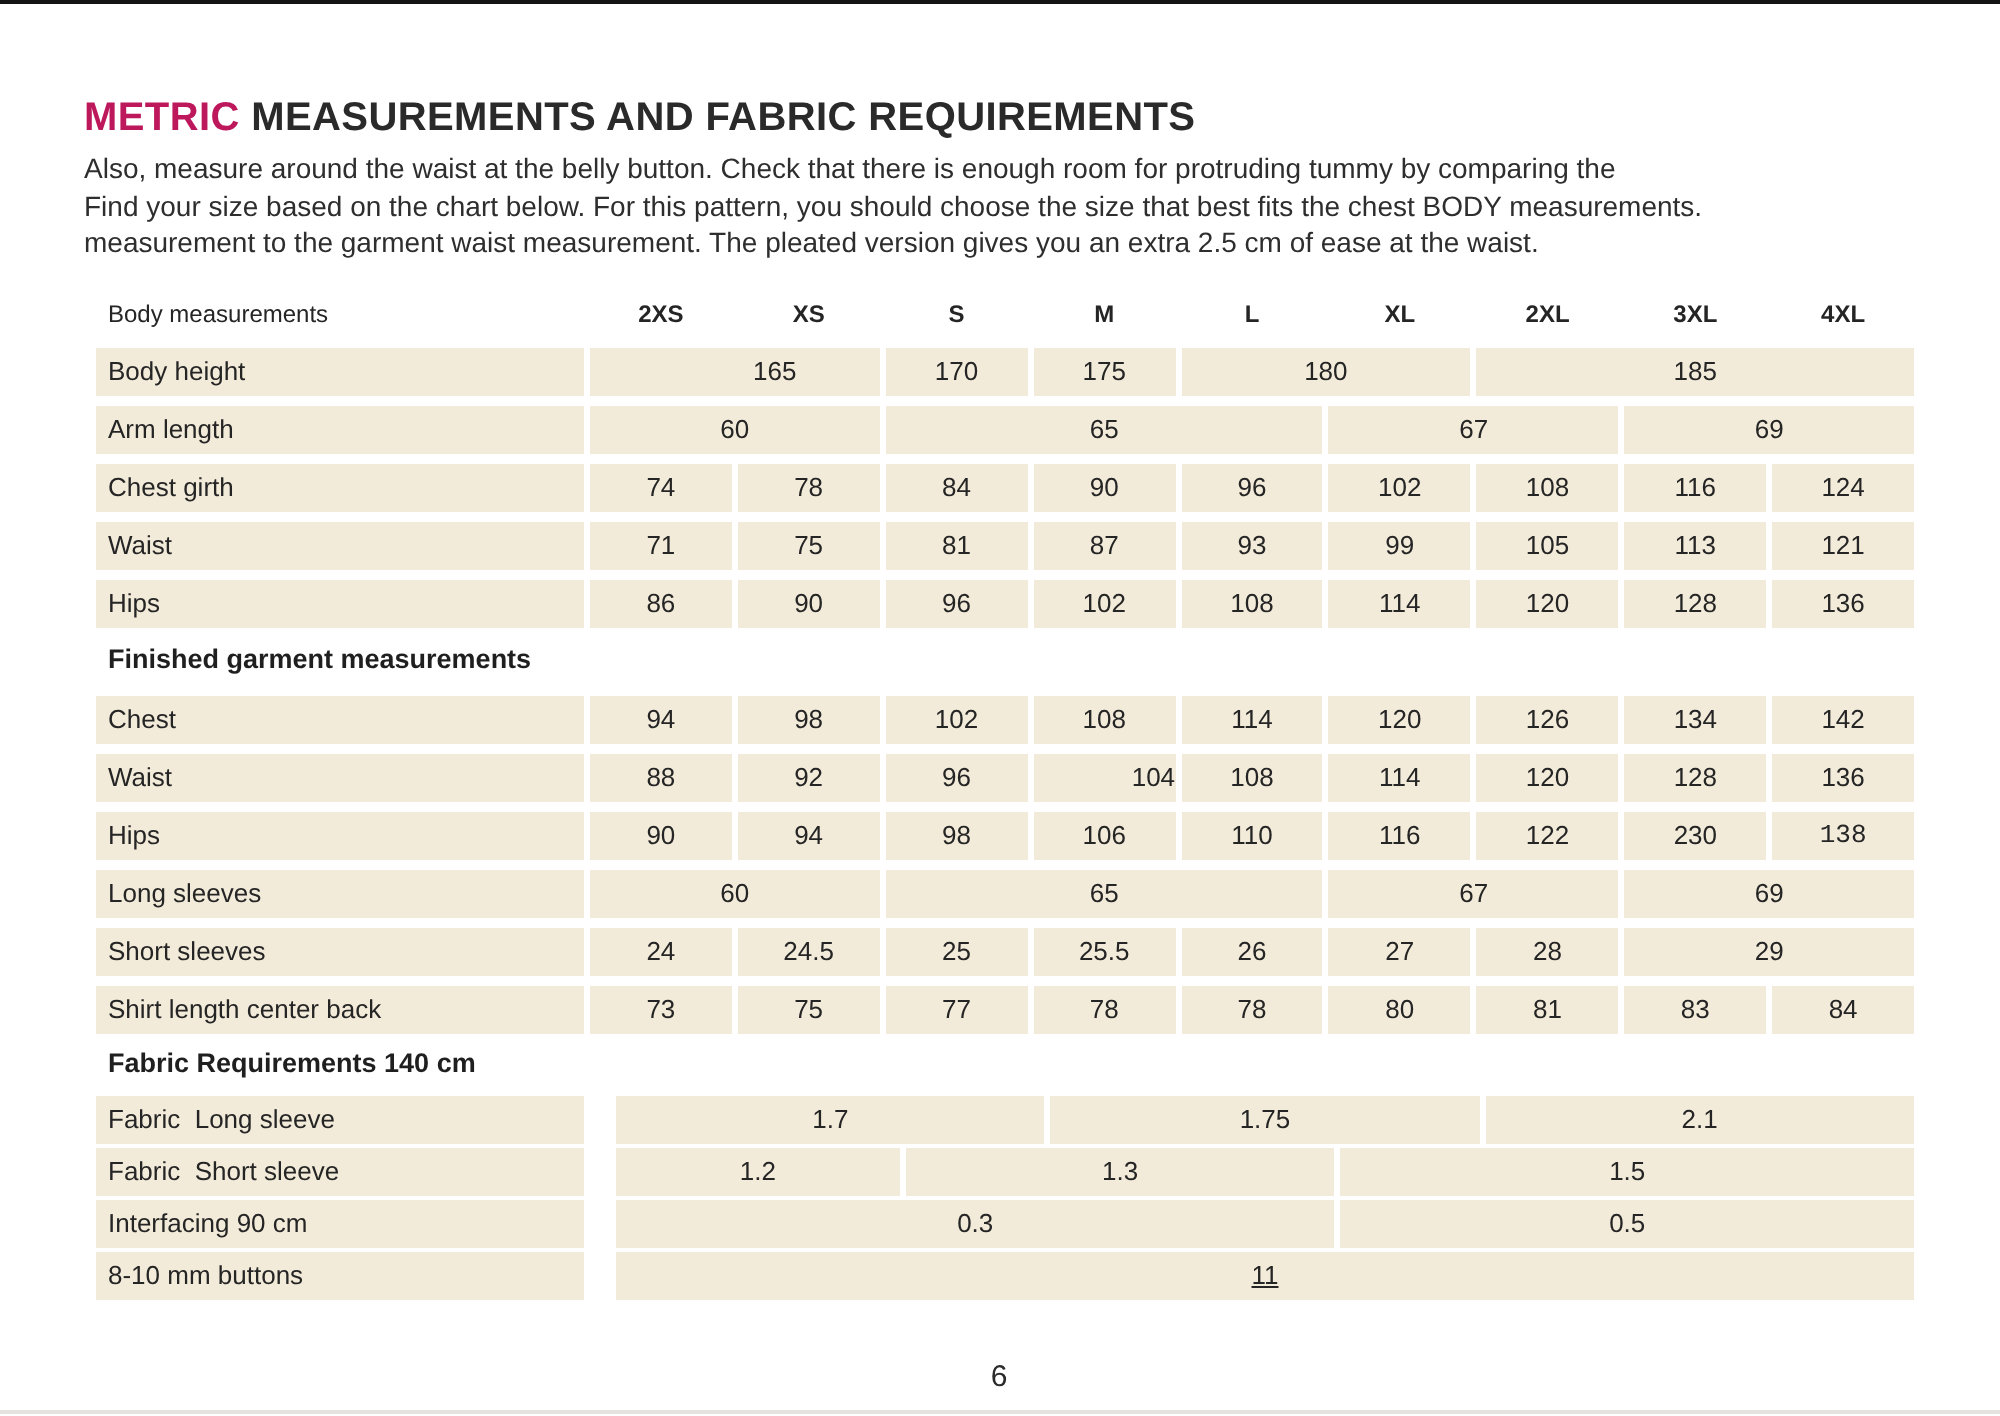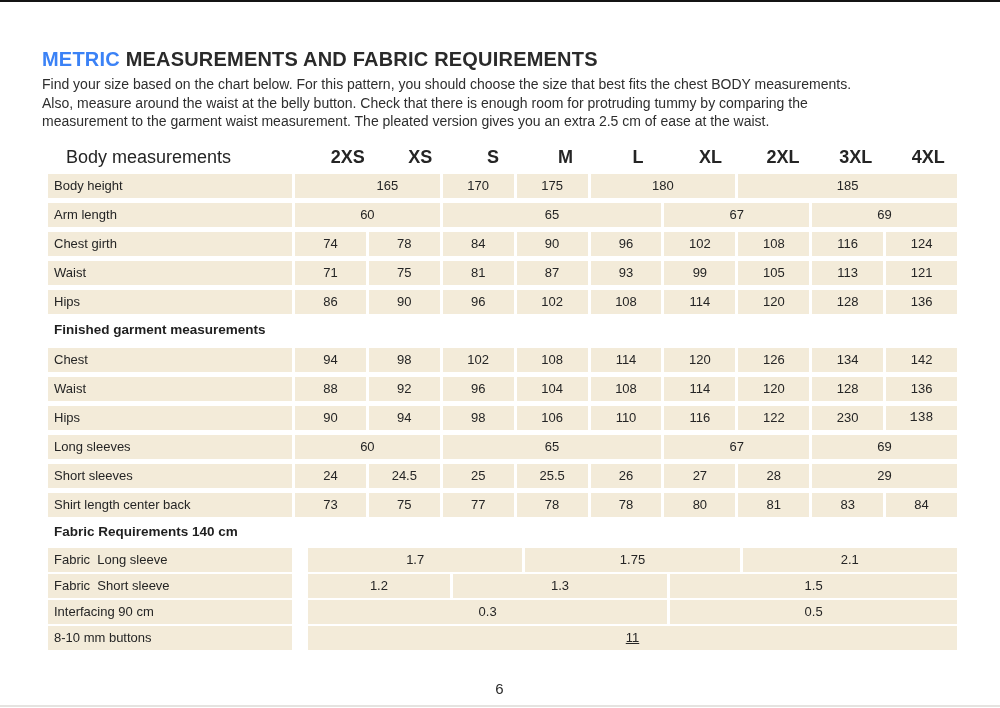--- a/index.html
+++ b/index.html
@@ -17,21 +17,21 @@
   }
   .bottom-line {
     position: absolute; top: 705px; left: 0;
     width: 1000px; height: 2px; background: #e5e3e0;
   }
   .page-inner { padding: 48px 43px 0 42px; }
   h1.title {
     font-size: 20px; font-weight: bold; letter-spacing: 0.2px;
     line-height: 22px; color: #2a2a2a; white-space: pre;
   }
-  h1.title .accent { color: #3b82f6; }
+  h1.title .accent { color: #be185d; }
   .intro { margin-top: 5px; }
   .intro .iline {
     font-size: 14px; line-height: 18.5px; color: #2e2e2e; white-space: pre;
   }
   .size-table { margin-top: 16px; margin-left: 6px; width: 909px; }
   .t-row { display: flex; margin-bottom: 5px; height: 24px; }
   .t-row.compact { margin-bottom: 2px; gap: 13px; }
   .t-row .lbl {
     width: 244px; margin-right: 3px; flex: none;
     background: #f3ebd9;
@@ -43,21 +43,21 @@
     grid-template-columns: repeat(9, 1fr);
     column-gap: 3px;
   }
   .t-row .cell {
     background: #f3ebd9;
     font-size: 13px; line-height: 24px; text-align: center;
     color: #252525;
   }
   .t-row.head { height: 20px; margin-bottom: 7px; }
   .t-row.head .lbl, .t-row.head .cell {
-    background: transparent; font-size: 18px; line-height: 20px; margin-left: 12px;
+    background: transparent; font-size: 12px; line-height: 20px;
   }
   .t-row.head .cell { font-weight: bold; }
   .section-title {
     font-size: 13.5px; font-weight: bold; color: #1f1f1f;
     height: 20px; line-height: 20px; padding-left: 6px;
     margin-top: 6px; margin-bottom: 8px;
   }
   .section-title.tight { margin-top: 4px; margin-bottom: 6px; }
   .footer {
     margin-top: 30px; text-align: center;
@@ -67,22 +67,22 @@
 </head>
 <body>
 
 <div class="top-line"></div>
 
 <div class="page-inner">
 
   <h1 class="title"><span class="accent">METRIC</span><span> MEASUREMENTS AND FABRIC REQUIREMENTS</span></h1>
 
   <div class="intro">
+      <div class="iline">Also, measure around the waist at the belly button. Check that there is enough room for protruding tummy by comparing the</div>
       <div class="iline">Find your size based on the chart below. For this pattern, you should choose the size that best fits the chest BODY measurements.</div>
-      <div class="iline">Also, measure around the waist at the belly button. Check that there is enough room for protruding tummy by comparing the</div>
       <div class="iline">measurement to the garment waist measurement. The pleated version gives you an extra 2.5 cm of ease at the waist.</div>
     </div>
 
   <div class="size-table">
       <div class="t-row head">
         <div class="lbl">Body measurements</div>
         <div class="cells">
           <div class="cell">2XS</div>
           <div class="cell">XS</div>
           <div class="cell">S</div>
@@ -169,21 +169,21 @@
           <div class="cell" style="grid-column: span 1;">134</div>
           <div class="cell" style="grid-column: span 1;">142</div>
         </div>
       </div>
       <div class="t-row">
         <div class="lbl">Waist</div>
         <div class="cells">
           <div class="cell" style="grid-column: span 1;">88</div>
           <div class="cell" style="grid-column: span 1;">92</div>
           <div class="cell" style="grid-column: span 1;">96</div>
-          <div class="cell" style="grid-column: span 1;">104</div>
+          <div class="cell" style="grid-column: span 1; text-align: right;">104</div>
           <div class="cell" style="grid-column: span 1;">108</div>
           <div class="cell" style="grid-column: span 1;">114</div>
           <div class="cell" style="grid-column: span 1;">120</div>
           <div class="cell" style="grid-column: span 1;">128</div>
           <div class="cell" style="grid-column: span 1;">136</div>
         </div>
       </div>
       <div class="t-row">
         <div class="lbl">Hips</div>
         <div class="cells">

